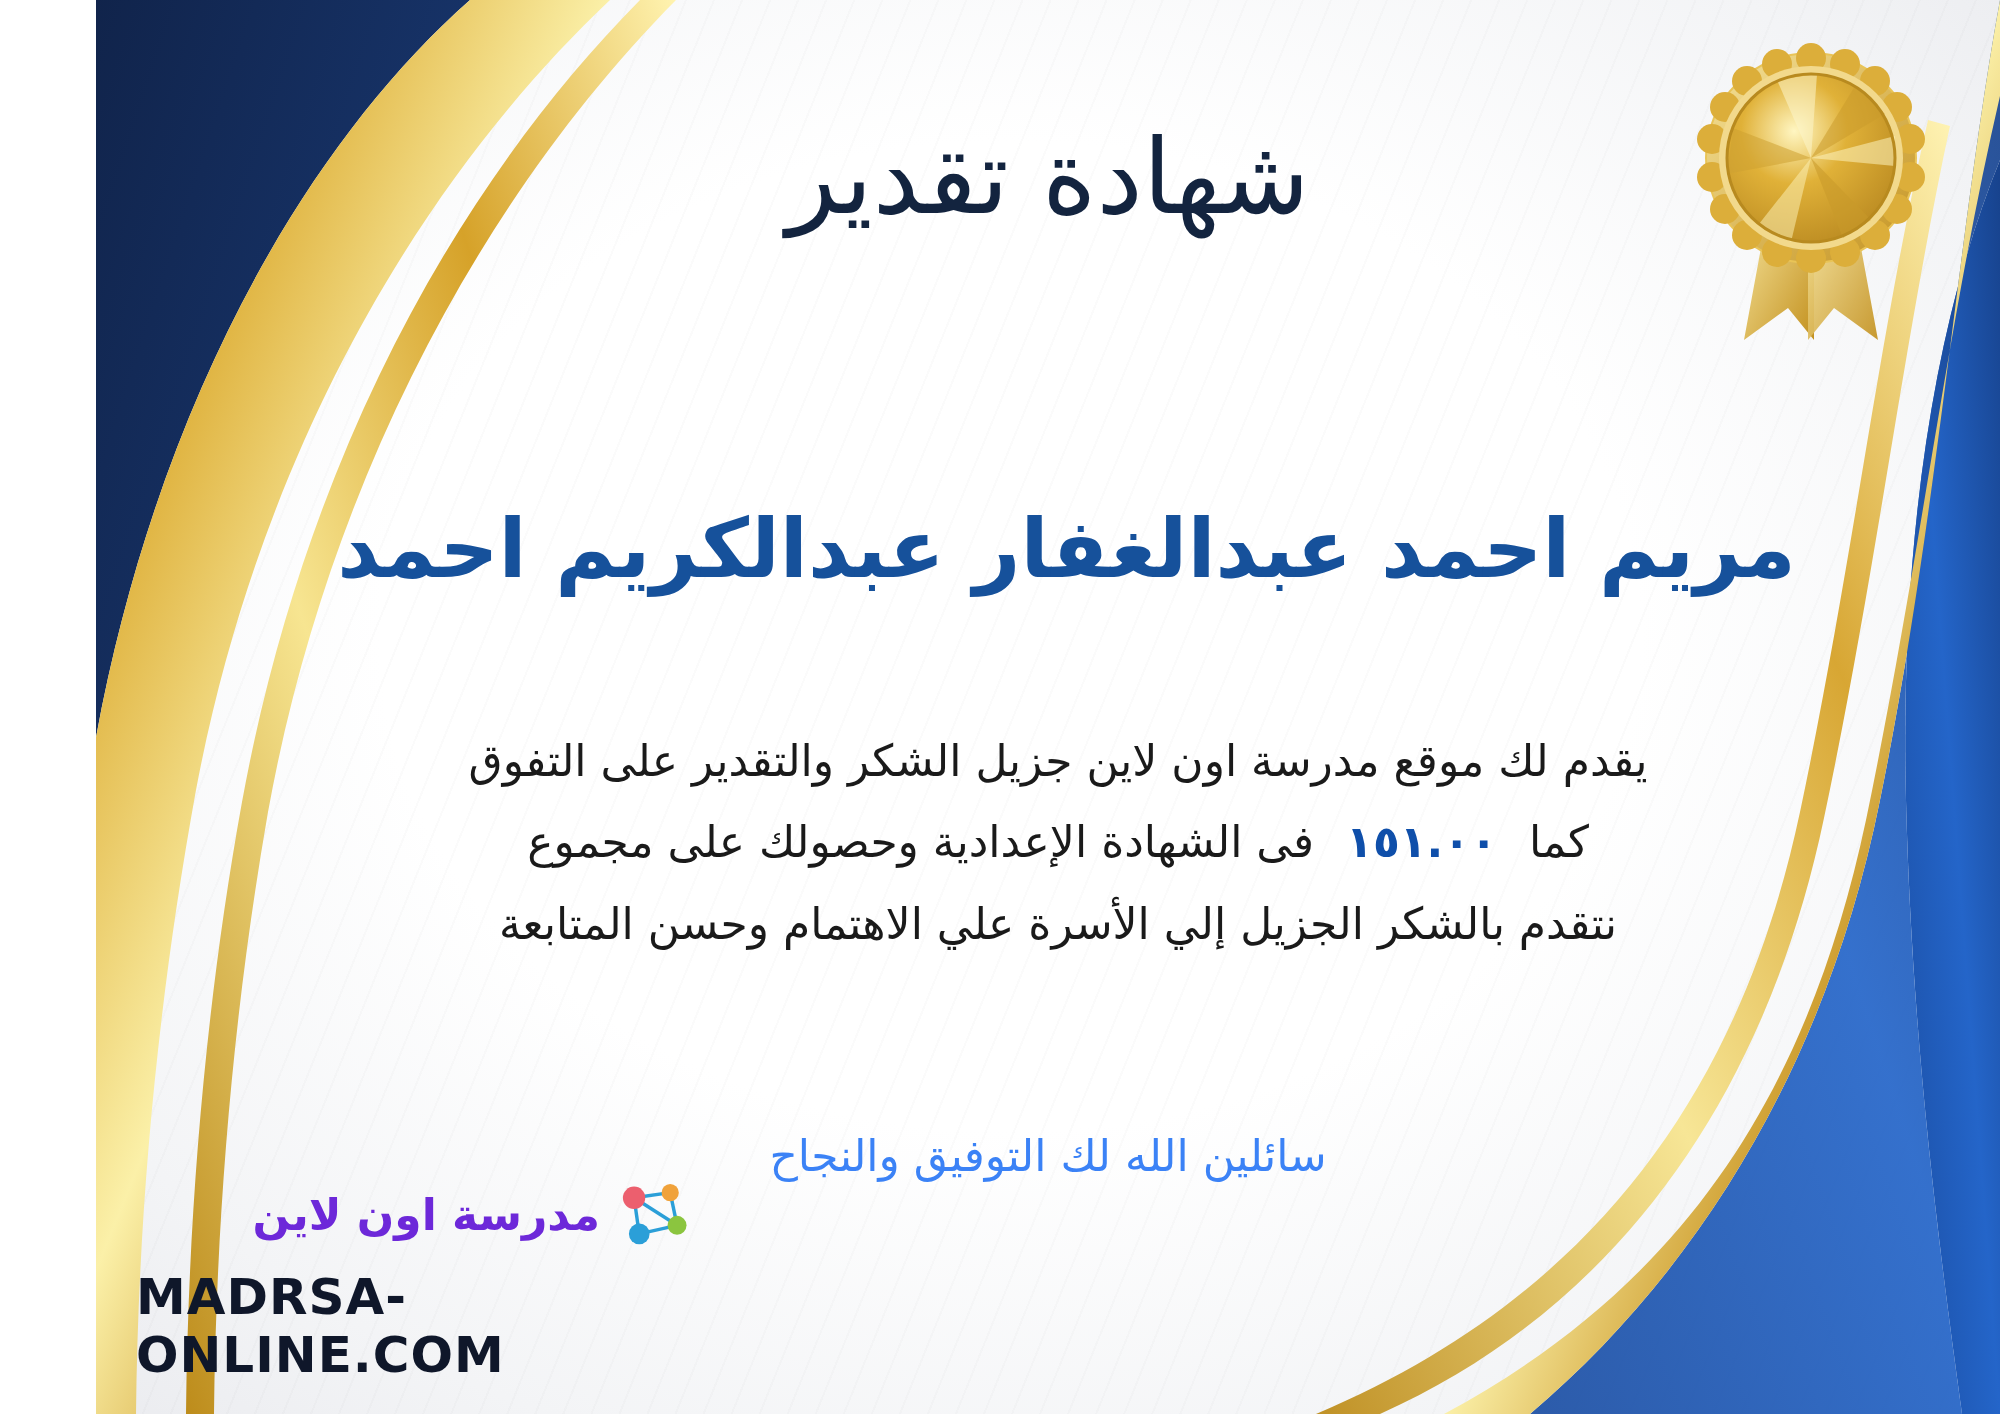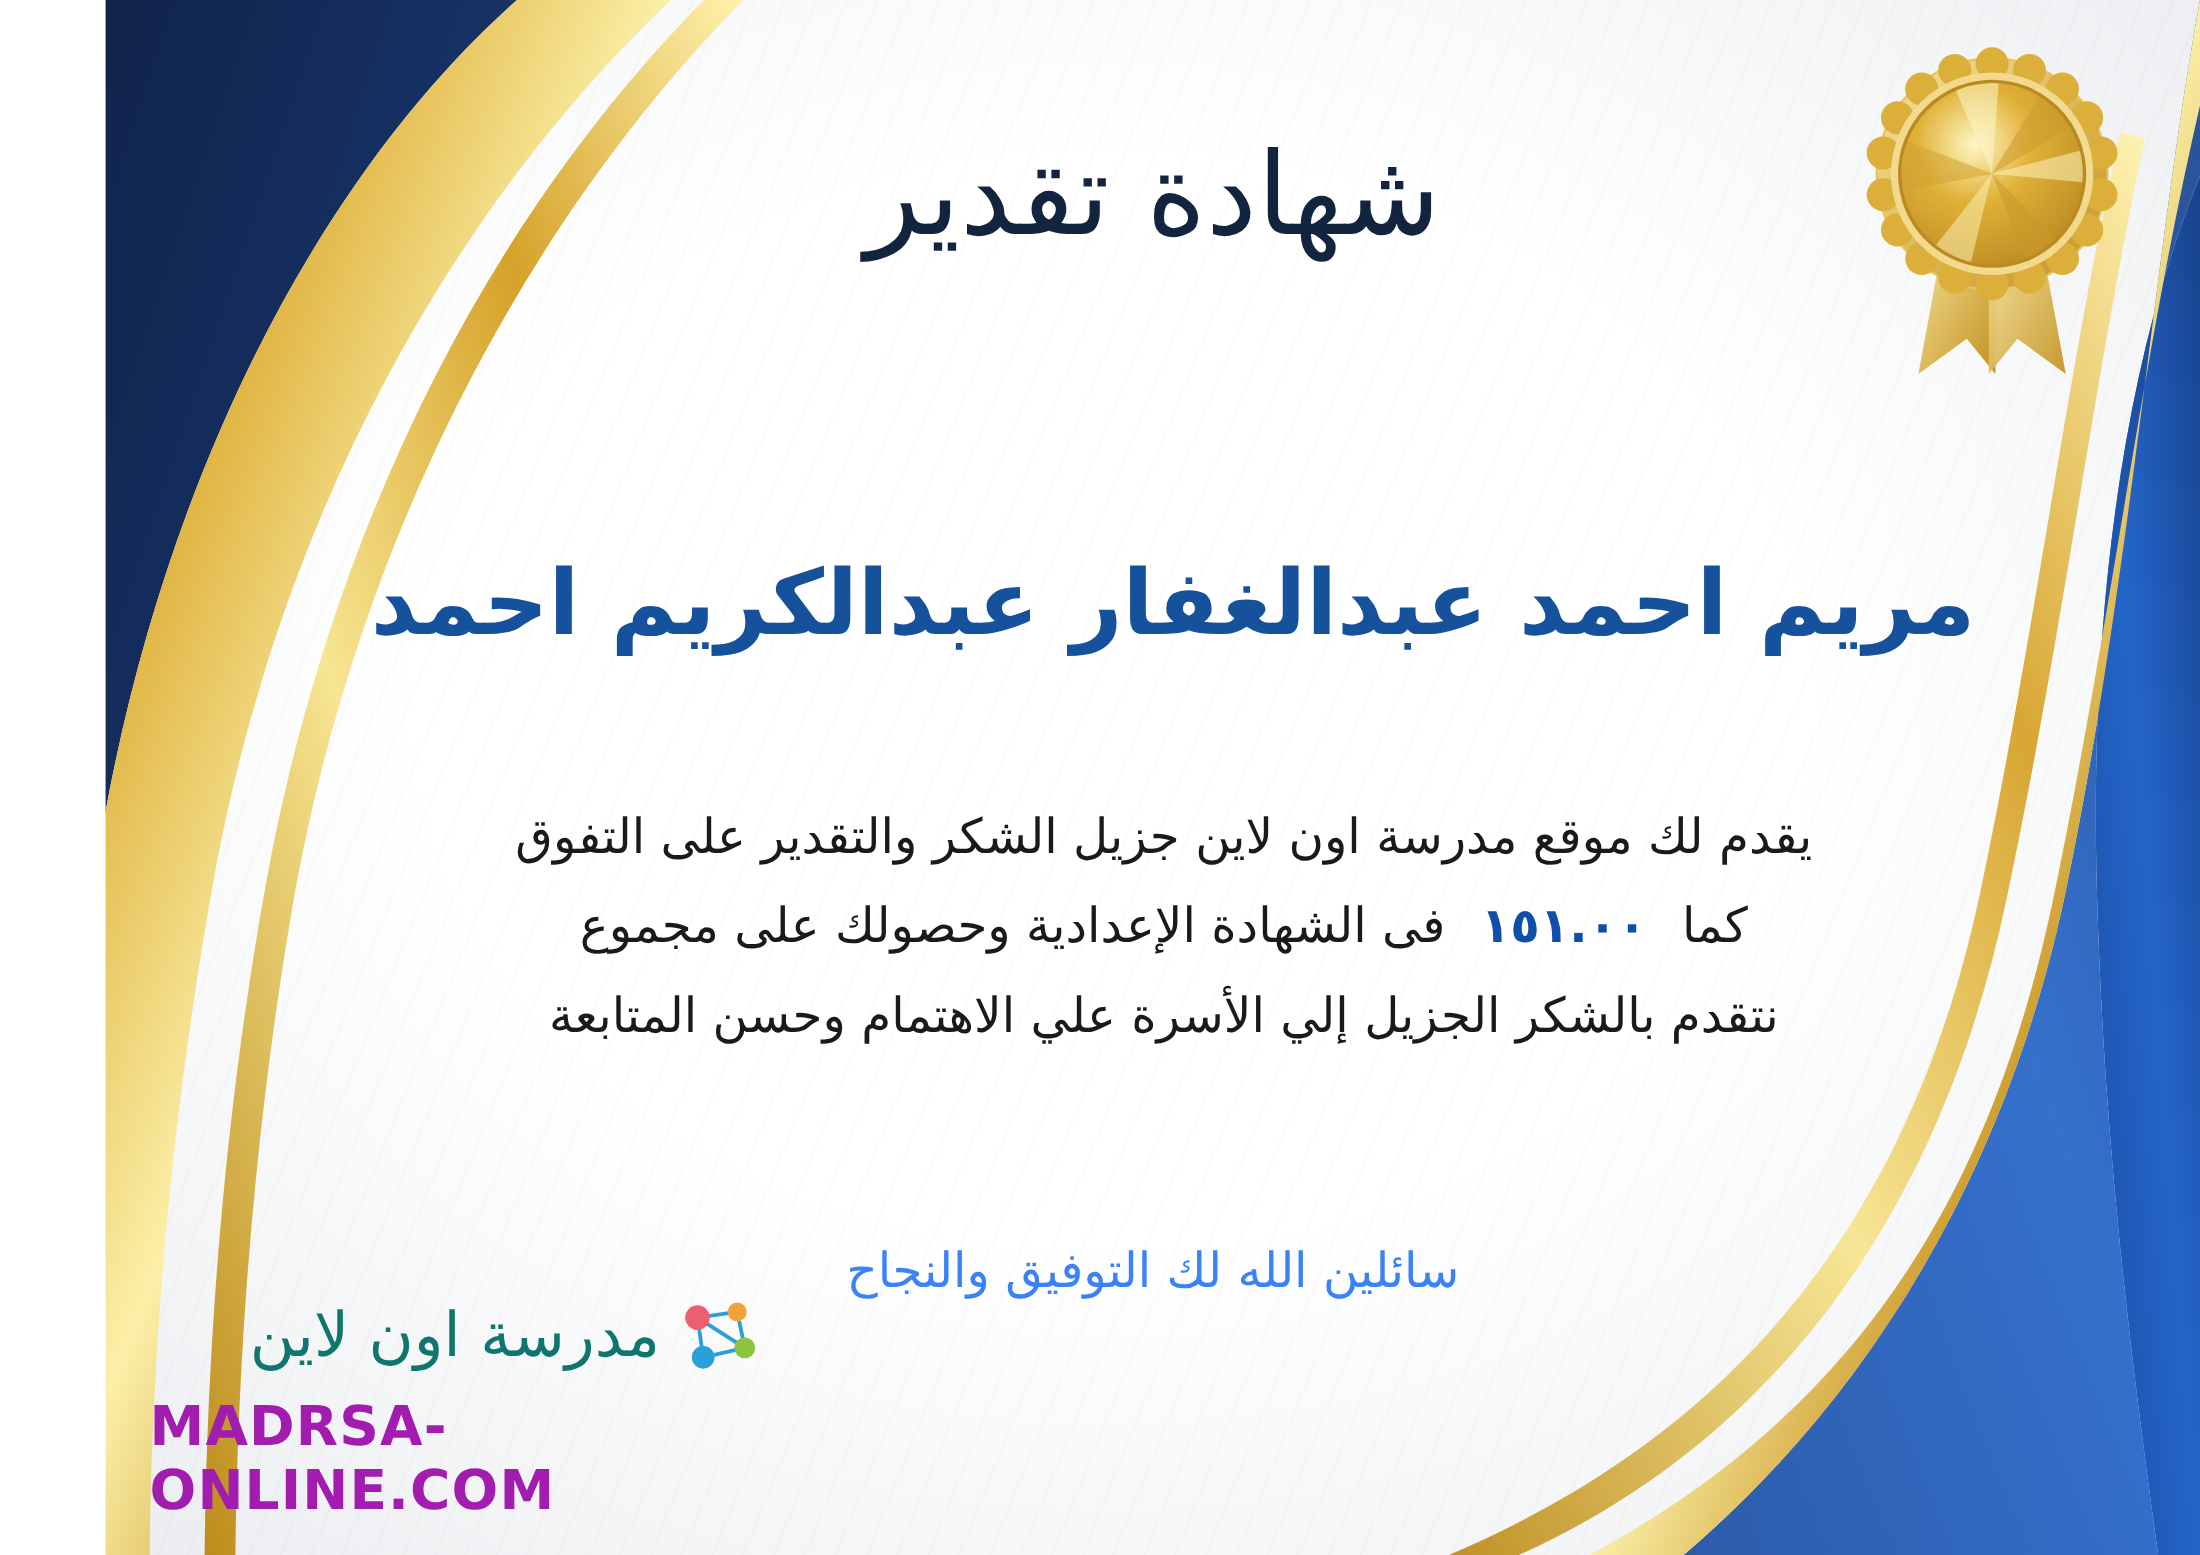--- a/index.html
+++ b/index.html
@@ -128,30 +128,30 @@
     align-items: flex-start;
     justify-content: flex-end;
   }
   .brand-row {
     display: flex;
     flex-direction: row-reverse;
     align-items: center;
     gap: 10px;
   }
   .brand-ar {
-    font-size: 56px;
-    font-weight: normal;
-    color: #0f766e;
+    font-size: 44px;
+    font-weight: bold;
+    color: #6d28d9;
     line-height: 1;
     direction: rtl;
   }
   .brand-url {
     font-size: 50px;
     font-weight: bold;
-    color: #a21caf;
+    color: #0f172a;
     letter-spacing: 1px;
     direction: ltr;
     margin-top: 10px;
   }
   .brand-mark {
     width: 86px;
     height: 86px;
   }
 </style>
 </head>

